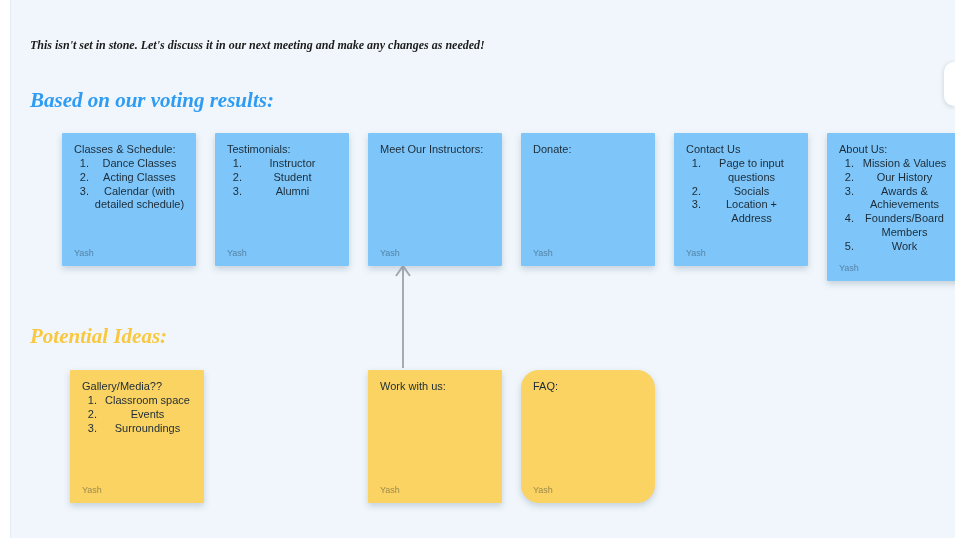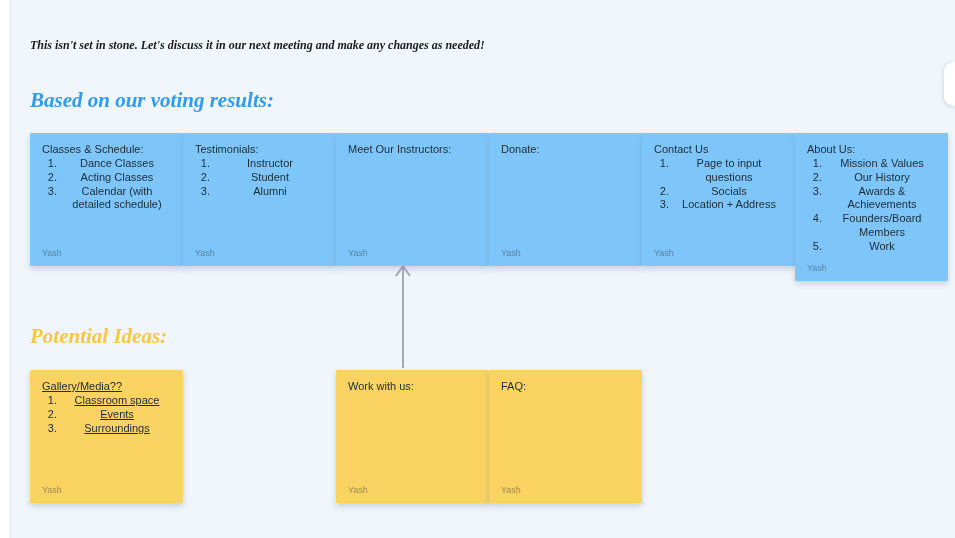--- a/index.html
+++ b/index.html
@@ -35,49 +35,50 @@
   }
   .section-heading {
     position: absolute; left: 30px;
     font-size: 21px; font-weight: 700;
     white-space: nowrap; z-index: 2;
   }
   #voting-heading { top: 88px; color: #2F9CF4; }
   #ideas-heading  { top: 324px; color: #F9C841; }
   .note {
     position: absolute;
-    width: 153px; min-height: 133px;
+    width: 134px; min-height: 133px;
     box-sizing: border-box;
     padding: 10px 10px 24px 12px;
     border-radius: 1px;
     box-shadow: 0 3px 6px rgba(96,123,148,0.30);
     font-size: 11px; line-height: 1.26;
     color: #1C2B36;
     z-index: 2;
+    margin-left: 32px;
   }
   .note.blue   { background: #7EC6FA; }
   .note.yellow { background: #FBD362; }
   .note-title { margin: 0; }
   .note ol { margin: 0; padding-left: 18px; }
   .note ol li { padding-left: 1px; text-align: center; }
   .note-author {
     position: absolute; left: 12px; bottom: 7px;
     font-size: 9px; color: rgba(28,43,54,0.45); text-align: center;
   }
   
   #note-v0 { left: 30px;  top: 133px; }
   #note-v1 { left: 183px; top: 133px; }
   #note-v2 { left: 336px; top: 133px; }
   #note-v3 { left: 489px; top: 133px; }
   #note-v4 { left: 642px; top: 133px; }
   #note-v5 { left: 795px; top: 133px; min-height: 148px; }
   
-  #note-i0 { left: 30px;  top: 370px; text-decoration: underline; }
+  #note-i0 { left: 38px;  top: 370px; }
   #note-i1 { left: 336px; top: 370px; }
-  #note-i2 { left: 489px; top: 370px; }
+  #note-i2 { left: 489px; top: 370px; border-radius: 18px; }
   .connector {
     position: absolute; left: 393px; top: 262px;
     width: 20px; height: 108px;
     z-index: 1;
   }
 </style>
 </head>
 <body>
 
 <div class="canvas"></div>

